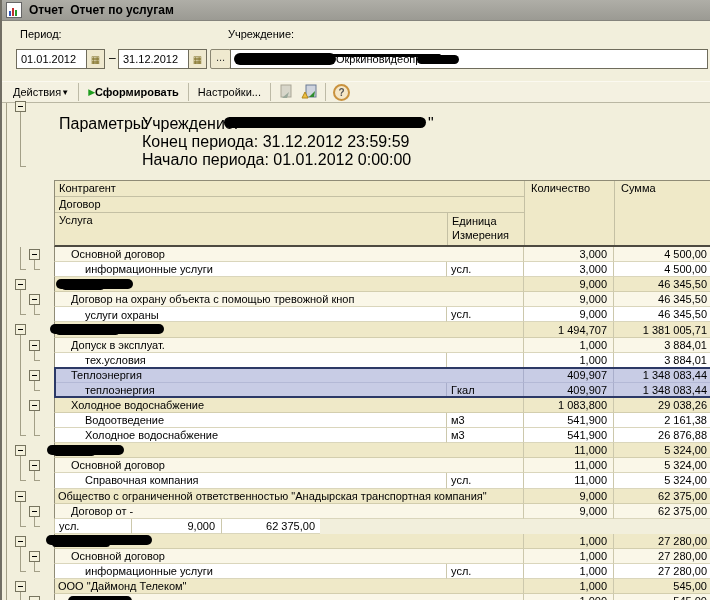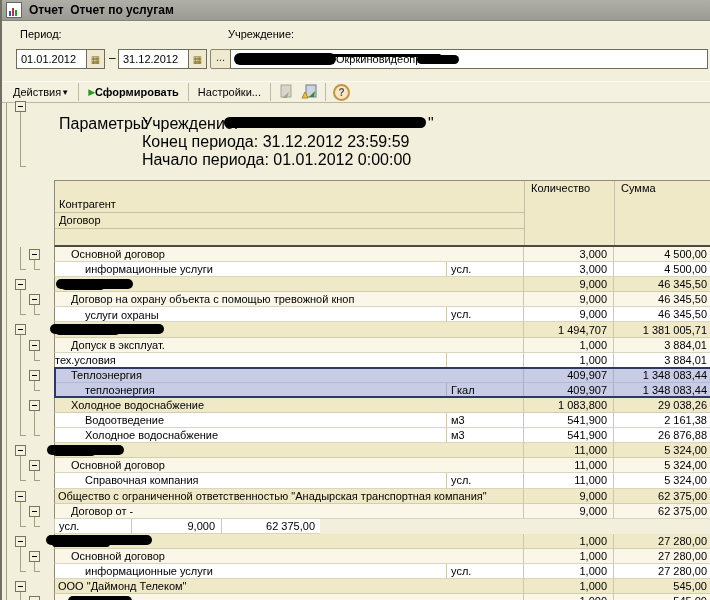--- a/index.html
+++ b/index.html
@@ -51,21 +51,21 @@
   .param-line{position:absolute;font-size:16px;color:#000;white-space:pre;}
   
   .tline{position:absolute;background:#A39F87;}
   .tbox{position:absolute;width:11px;height:11px;background:#F4F1DC;border:1px solid #77745F;
         box-sizing:border-box;cursor:pointer;}
   .tbox::after{content:"";position:absolute;left:2px;top:4px;width:5px;height:1px;background:#000;}
   
   #thead{position:absolute;left:52px;top:180px;width:658px;height:67px;box-sizing:border-box;
          border:1px solid #8F8B76;border-bottom:2px solid #4D4A40;background:#EFE9C8;
          font-size:11px;color:#000;display:flex;}
-  #thead .leftcol{width:469px;display:flex;flex-direction:column;box-sizing:border-box;justify-content:center;}
+  #thead .leftcol{width:469px;display:flex;flex-direction:column;box-sizing:border-box;}
   #thead .h-row{box-sizing:border-box;border-bottom:1px solid #C4C0A4;padding:1px 0 0 4px;height:16px;}
   #thead .h-row.last{border-bottom:none;flex:1;display:flex;padding:0;}
   #thead .h-svc{width:392px;padding:1px 0 0 4px;box-sizing:border-box;}
   #thead .h-unit{width:77px;border-left:1px solid #C4C0A4;padding:1px 0 0 4px;box-sizing:border-box;line-height:14px;}
   #thead .numcol{box-sizing:border-box;border-left:1px solid #C4C0A4;padding:1px 0 0 6px;}
   #thead .qty{width:90px;}
   #thead .sum{flex:1;}
   
   #tbody{position:absolute;left:0;top:247px;width:710px;height:353px;overflow:hidden;}
   .trow{display:flex;width:710px;height:15.1px;box-sizing:border-box;font-size:11px;color:#000;
@@ -163,20 +163,27 @@
   <span class="param-line" style="left:140px;top:115px;">Учреждение: </span>
   <div class="blob" style="left:222px;top:117px;width:202px;height:11px;"></div>
   <span class="param-line" style="left:426px;top:115px;">"</span>
   <span class="param-line" style="left:140px;top:133px;">Конец периода: 31.12.2012 23:59:59</span>
   <span class="param-line" style="left:140px;top:151px;">Начало периода: 01.01.2012 0:00:00</span>
 
   <div id="thead">
     <div class="leftcol">
       <div class="h-row">Контрагент</div>
       <div class="h-row">Договор</div>
+      <div class="h-row last">
+        <div class="h-svc">Услуга</div>
+        <div class="h-unit">
+          <div>Единица</div>
+          <div>Измерения</div>
+        </div>
+      </div>
     </div>
     <div class="numcol qty">Количество</div>
     <div class="numcol sum">Сумма</div>
   </div>
 
   <div id="tbody">
       <div class="trow lv2">
         <div class="gut">
           <div class="tline" style="left: 18px; top: 0px; width: 1px; height: 16px;"></div>
           <div class="tbox" style="left: 27px; top: 2px;"></div>
@@ -266,21 +273,21 @@
         </div>
         <div class="cell qtyc">1,000</div>
         <div class="cell sumc">3 884,01</div>
       </div>
       <div class="trow lv3">
         <div class="gut">
           <div class="tline" style="left: 18px; top: 0px; width: 1px; height: 16px;"></div>
           <div class="tline" style="left: 32px; top: 0px; width: 1px; height: 8px;"></div>
           <div class="tline" style="left: 32px; top: 7px; width: 6px; height: 1px;"></div>
         </div>
-        <div class="cell namec" style="width: 392px; flex: 0 0 auto; align-items: center;">
+        <div class="cell namec" style="width: 392px; padding-left: 30px; flex: 0 0 auto; align-items: center;">
           <div class="">тех.условия</div>
         </div>
         <div class="cell unitc"></div>
         <div class="cell qtyc">1,000</div>
         <div class="cell sumc">3 884,01</div>
       </div>
       <div class="trow lv2 selrow">
         <div class="gut">
           <div class="tline" style="left: 18px; top: 0px; width: 1px; height: 16px;"></div>
           <div class="tbox" style="left: 27px; top: 2px;"></div>

